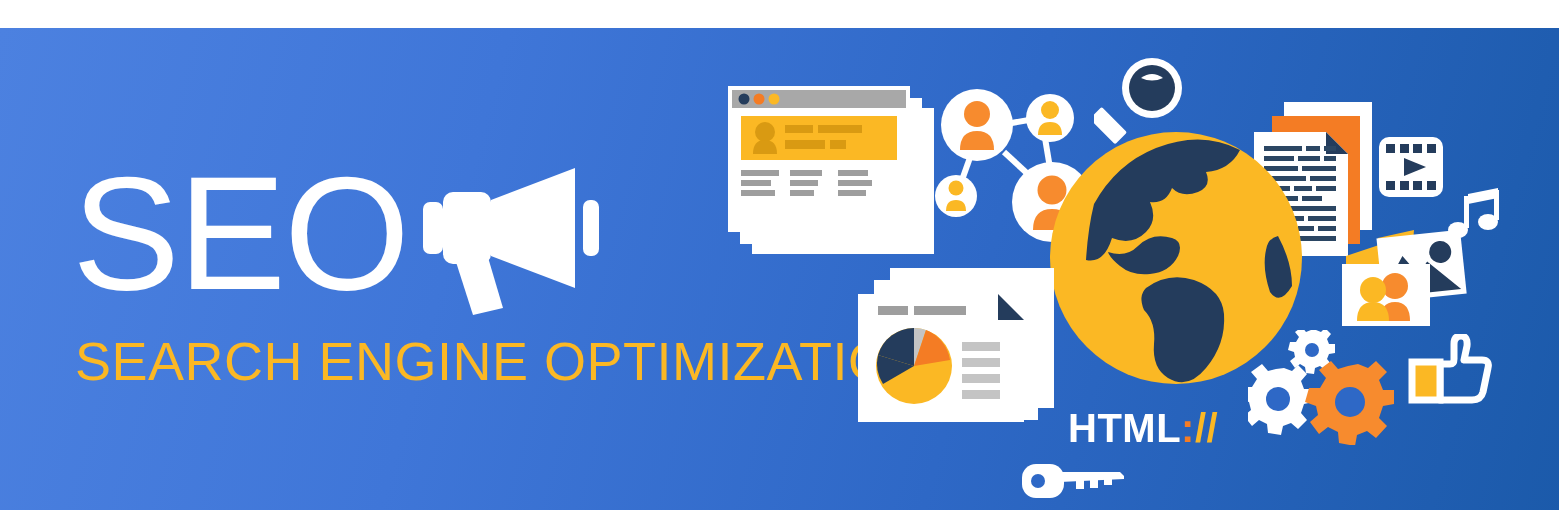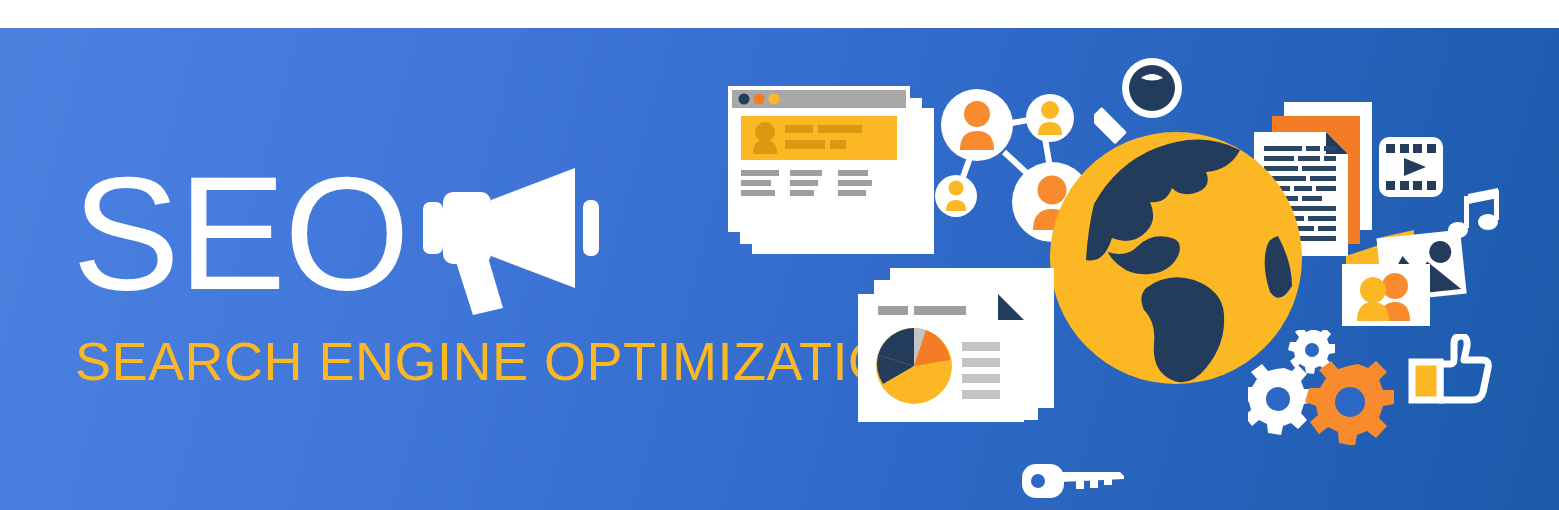--- a/index.html
+++ b/index.html
@@ -336,14 +336,17 @@
     <svg width="106" height="46" viewBox="0 0 106 46">
       <rect x="2" y="6" width="42" height="34" rx="14" fill="#ffffff"></rect>
       <circle cx="18" cy="23" r="7" fill="#2e68c6"></circle>
       <polygon points="40,14 100,14 104,18 104,21 40,24" fill="#ffffff"></polygon>
       <rect x="56" y="22" width="8" height="9" fill="#ffffff"></rect>
       <rect x="70" y="22" width="8" height="8" fill="#ffffff"></rect>
       <rect x="84" y="21" width="8" height="6" fill="#ffffff"></rect>
     </svg>
   </div>
 
+  <div id="html-text" class="art">
+    <span class="t-html">HTML</span><span class="t-colon">:</span><span class="t-slash">//</span>
+  </div>
 
 </div>
 
 </body></html>

